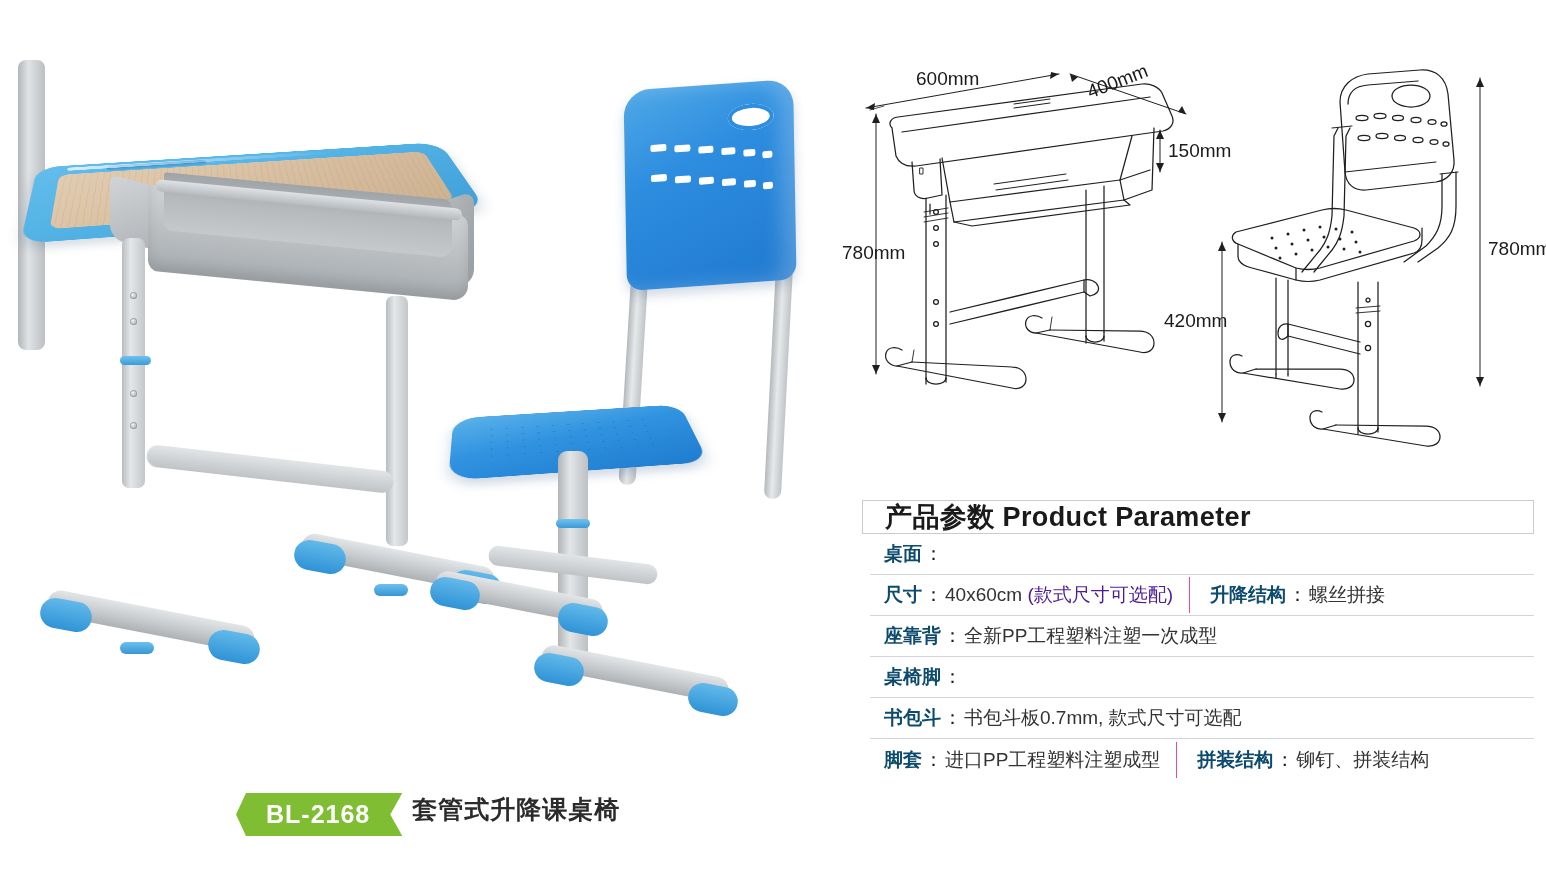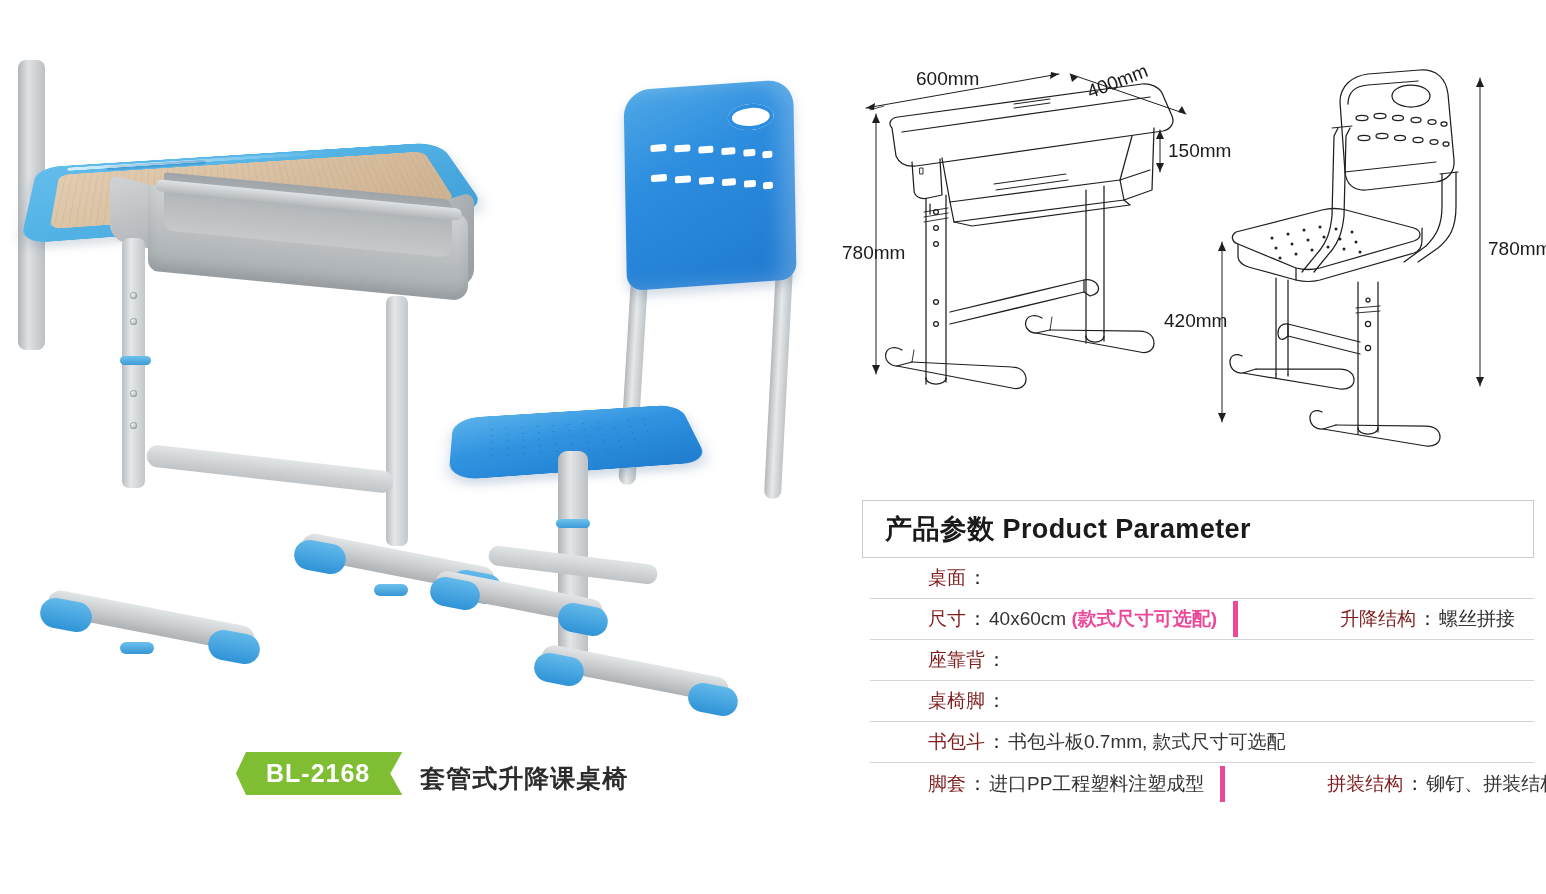--- a/index.html
+++ b/index.html
@@ -165,21 +165,21 @@
   .ctb-front { left:4px; top:500px; width:170px; transform:rotate(11deg); }
   .ctb-rear  { left:110px; top:576px; width:190px; transform:rotate(11deg); }
   .ccap { position:absolute; width:50px; height:29px; border-radius:15px;
      background:linear-gradient(180deg,#62b9ea,#2f93d6); }
   .ccap-a { left:0px;   top:494px; transform:rotate(11deg); }
   .ccap-b { left:128px; top:520px; transform:rotate(11deg); }
   .ccap-c { left:104px; top:570px; transform:rotate(11deg); }
   .ccap-d { left:258px; top:600px; transform:rotate(11deg); }
 
   
-  .badge-row { position:absolute; left:236px; top:752px; display:flex; align-items:flex-end; gap:18px; }
+  .badge-row { position:absolute; left:236px; top:793px; display:flex; align-items:flex-start; gap:10px; }
   .badge {
     padding:7px 26px; color:#ffffff; font-size:25px; font-weight:bold;
     letter-spacing:1px; background:#7fbe33;
     clip-path:polygon(10px 0,100% 0,calc(100% - 12px) 50%,100% 100%,10px 100%,0 50%);
     padding-left:30px; padding-right:32px;
   }
   .badge-title { font-size:25px; font-weight:bold; color:#2b2b2b; letter-spacing:1px; }
 
   
   .right { position:absolute; left:840px; top:0; width:706px; height:894px; }
@@ -189,37 +189,37 @@
   .dwg svg { display:block; }
   .dim-label {
     position:absolute; font-size:19px; color:#1b1b1b;
     font-family:"Liberation Sans","DejaVu Sans",sans-serif; white-space:nowrap;
   }
   .dim-rot { transform:rotate(-21deg); transform-origin:0 50%; }
 
   
   .spec { position:absolute; left:22px; top:500px; width:672px; }
   .spec-header {
-    border:1px solid #c9cccf; height:58px; display:flex; align-items:center;
+    border:1px solid #c9cccf; height:34px; display:flex; align-items:center;
     padding-left:22px;
   }
   .spec-header-text { font-size:27px; font-weight:bold; color:#1a1a1a; letter-spacing:.4px; }
   .spec-rows { margin-left:8px; }
   .spec-row {
     display:flex; align-items:center; min-height:41px;
     border-bottom:1px solid #d3d6d8;
   }
   .spec-row:last-child { border-bottom:none; }
   .cell { display:flex; align-items:baseline; padding:5px 0 5px 14px; white-space:nowrap; }
   .cell.split { flex:0 0 auto; }
-  .cell.right-col { border-left:5px solid #ec4899; padding-left:58px; margin-left:16px; }
-  .k { font-size:19px; font-weight:normal; color:#7f1d1d;margin-left:44px; }
+  .cell.right-col { border-left:1px solid #ec4899; padding-left:20px; margin-left:16px; }
+  .k { font-size:19px; font-weight:bold; color:#0c4a6e; }
   .sep { font-size:19px; color:#1a1a1a; padding:0 2px; }
   .v { font-size:19px; color:#333333; }
-  .v .hl { color:#ec4899;font-weight:bold; }
+  .v .hl { color:#4c1d95; }
   .v .gap { display:inline-block; width:16px; }
 </style>
 </head>
 <body>
 
 <div class="stage">
 
   <div class="photo-area">
 
     <div class="desk">
@@ -512,20 +512,21 @@
             <span class="k">升降结构</span>
             <span class="sep">：</span>
             <span class="v">螺丝拼接</span>
           </div>
         </div>
 
         <div class="spec-row">
           <div class="cell">
             <span class="k">座靠背</span>
             <span class="sep">：</span>
+            <span class="v">全新PP工程塑料注塑一次成型</span>
           </div>
         </div>
 
         <div class="spec-row">
           <div class="cell">
             <span class="k">桌椅脚</span>
             <span class="sep">：</span>
           </div>
         </div>
 

